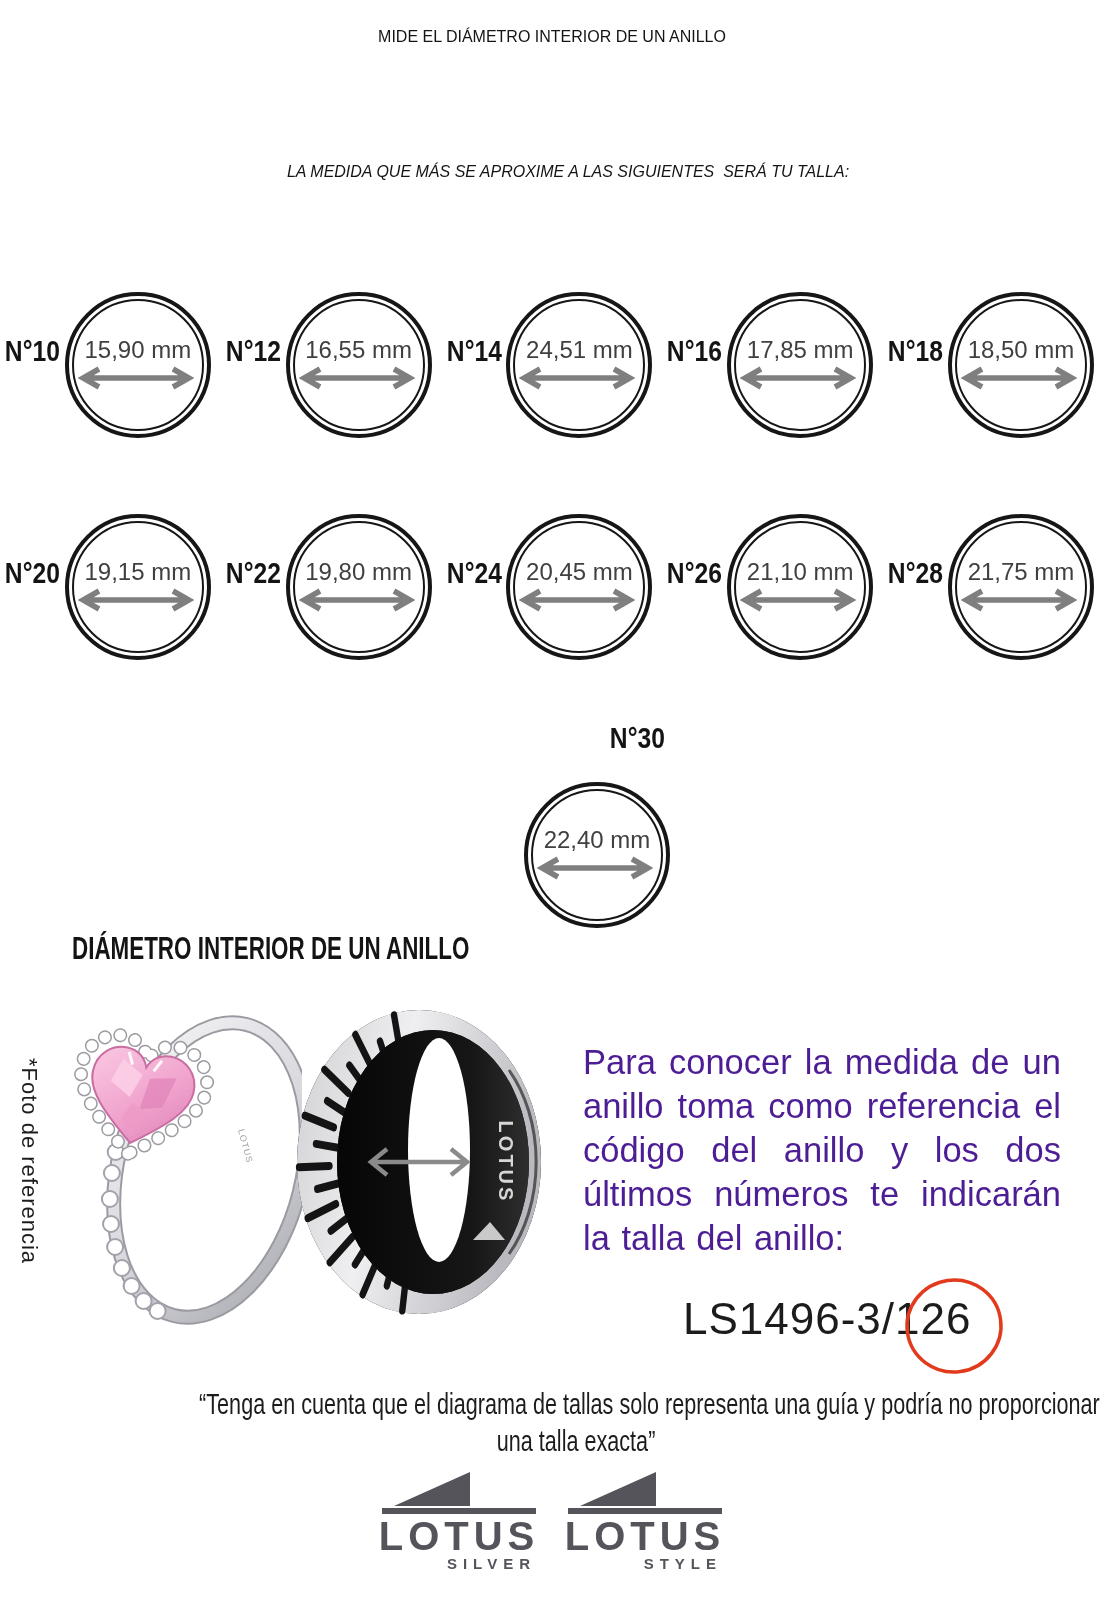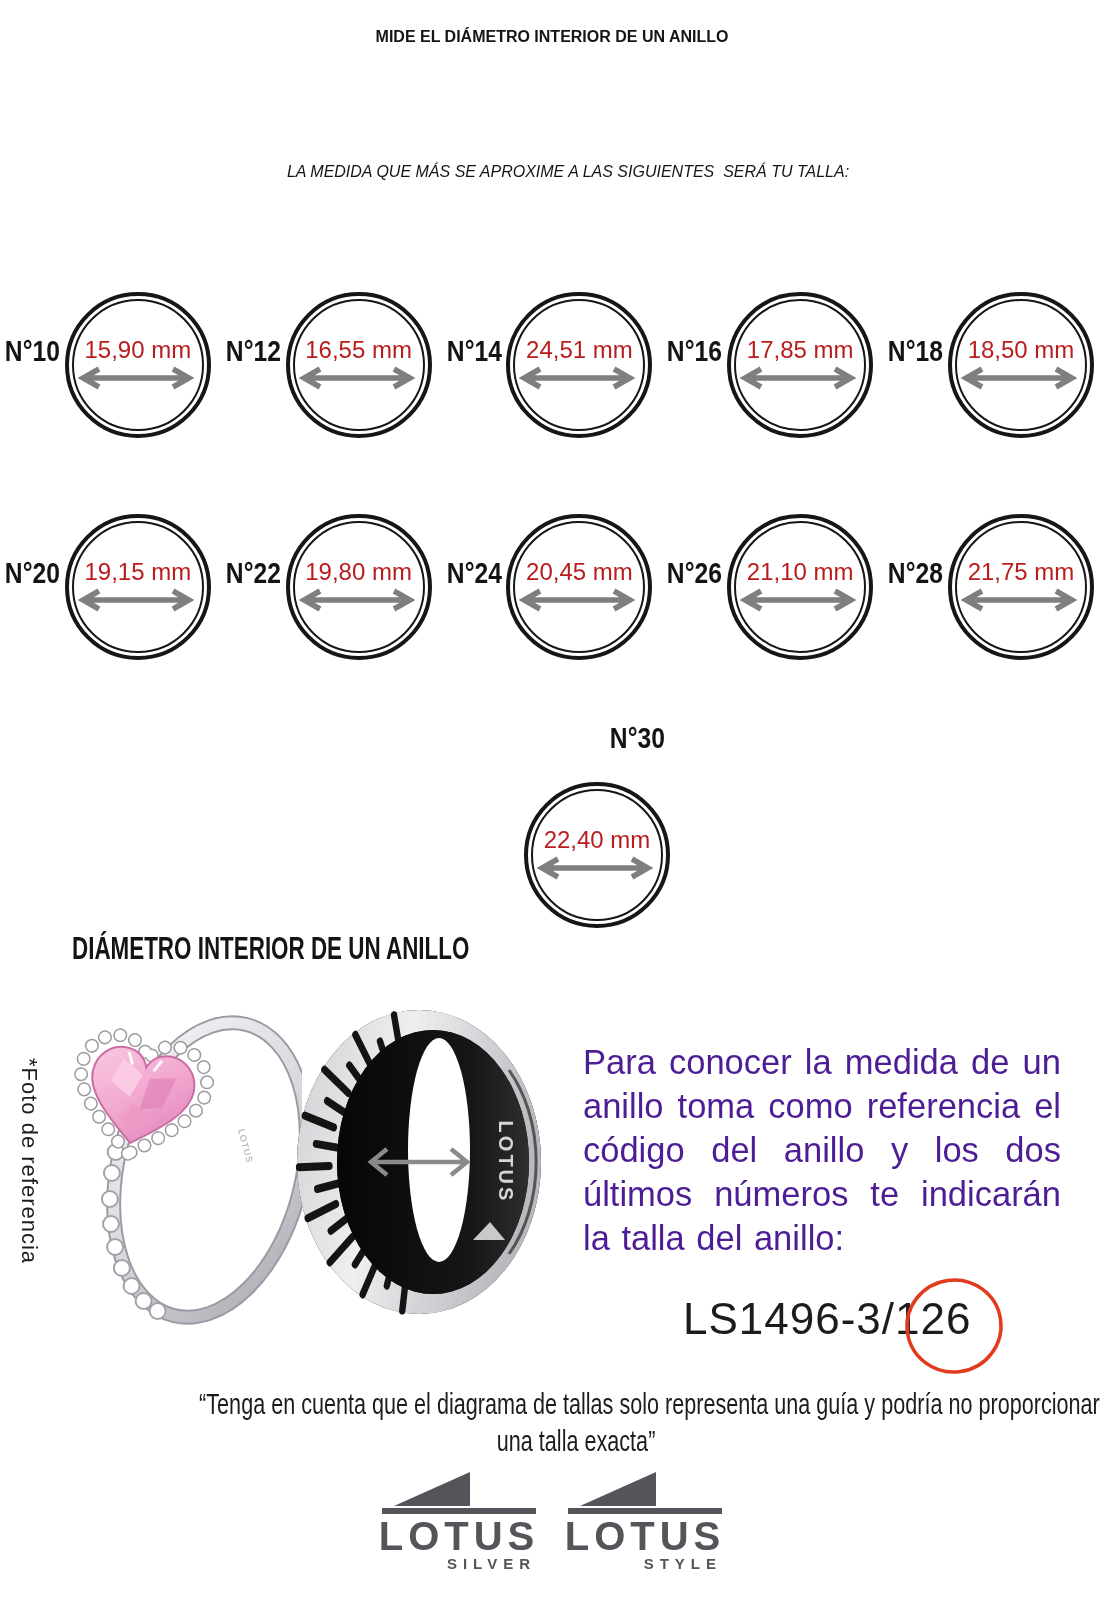--- a/index.html
+++ b/index.html
@@ -2,33 +2,33 @@
 <html><head>
 <meta charset="utf-8">
 <style>
   html,body{margin:0;padding:0;background:#fff;}
   .page{
     position:relative;width:1104px;height:1600px;background:#ffffff;
     font-family:"Liberation Sans",sans-serif;color:#141414;overflow:hidden;
     margin:0 auto;
   }
   .cond{display:inline-block;white-space:nowrap;transform-origin:center;}
-  .title-wrap{position:absolute;top:28px;left:0;width:100%;text-align:center;font-weight:bold;}
+  .title-wrap{position:absolute;top:28px;left:0;width:100%;text-align:center;}
   .subtitle-wrap{position:absolute;top:163px;left:16px;width:100%;text-align:center;font-style:italic;}
 
   .size-row{position:absolute;left:0;width:1104px;display:flex;}
   .size-row.r1{top:292px;}
   .size-row.r2{top:514px;}
   .cell{width:220.8px;display:flex;flex-direction:row;align-items:center;}
   .cell-single{position:absolute;top:722px;left:450px;width:220px;display:flex;flex-direction:column;align-items:flex-end;}
   .size-label{height:32px;line-height:32px;font-size:29px;font-weight:bold;margin-bottom:28px;}
   .size-label .cond{transform:scaleX(.85);}
   .ring-circle{position:relative;width:138px;height:138px;border:4px solid #161616;border-radius:50%;background:#fff;}
   .ring-inner{position:absolute;inset:3px;border:2px solid #161616;border-radius:50%;}
-  .mm{position:absolute;top:40px;left:0;width:100%;text-align:center;font-size:24px;color:#b91c1c;letter-spacing:0;}
+  .mm{position:absolute;top:40px;left:0;width:100%;text-align:center;font-size:24px;color:#404040;letter-spacing:0;}
   .dia-arrow{position:absolute;top:70px;left:9px;}
 
   .section-heading{position:absolute;top:930px;left:72px;font-size:32px;font-weight:bold;}
   .section-heading .cond{transform:scaleX(.70);transform-origin:left center;}
 
   .photo-caption{
     position:absolute;top:1058px;left:16px;height:230px;
     writing-mode:vertical-rl;text-orientation:mixed;
     font-size:22px;color:#1d1d1d;letter-spacing:1px;
   }

